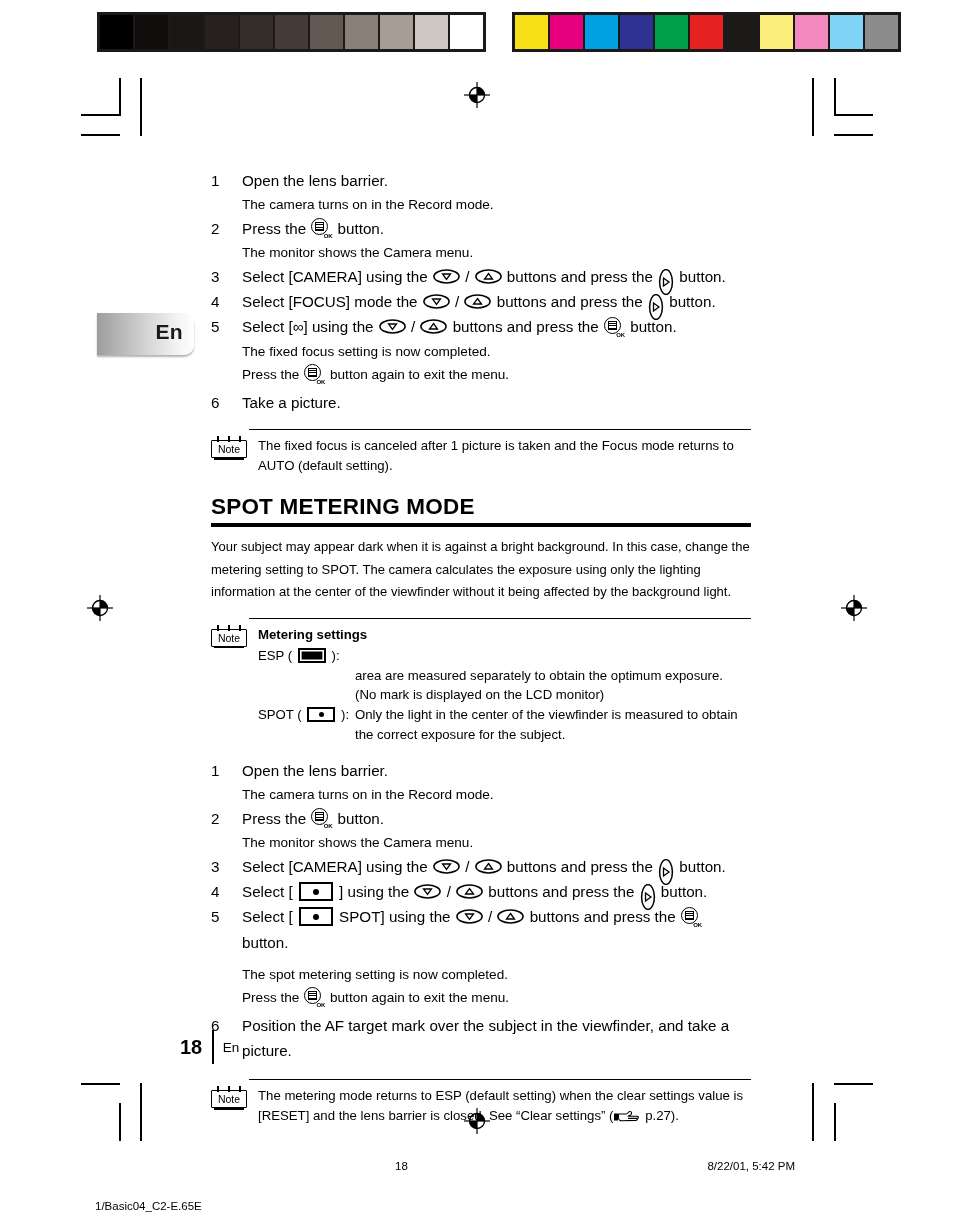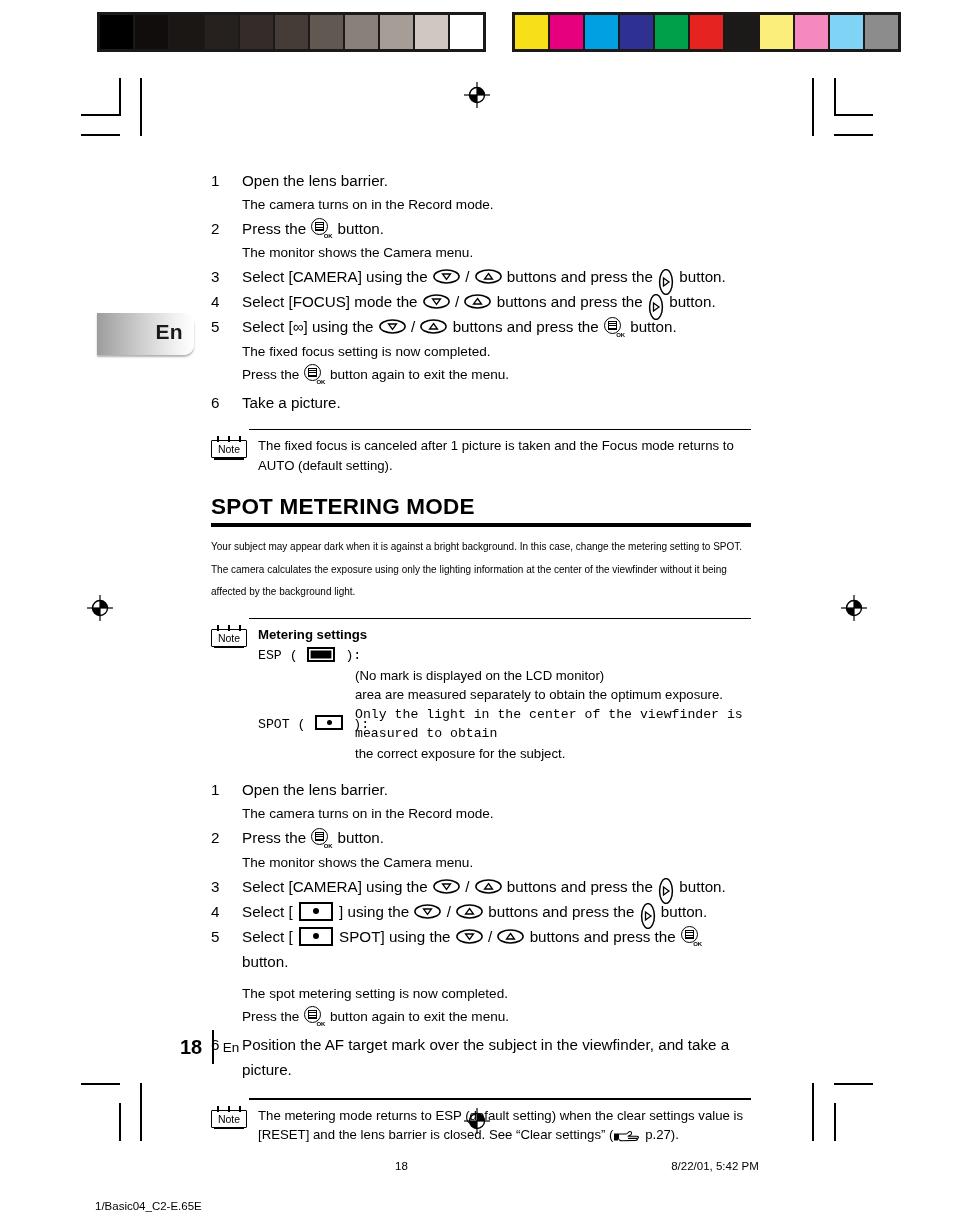--- a/index.html
+++ b/index.html
@@ -155,21 +155,21 @@
     font-weight: bold;
     letter-spacing: 0.2px;
     line-height: 26px;
   }
   .sec-rule {
     height: 4px;
     background: #000;
     margin: 3px 0 9px 0;
   }
   .sec-para {
-    font-size: 10px;
+    font-size: 13px;
     line-height: 22.5px;
     margin: 0;
   }
 
   
   .note-block { margin-top: 14px; }
   .note-rule {
     height: 1.3px;
     background: #000;
     margin-left: 38px;
@@ -215,21 +215,21 @@
   }
   .note-text {
     font-size: 13.2px;
     line-height: 19.5px;
     flex: 1;
   }
   .note-text .bold { font-weight: bold; }
 
   
   .def-list { margin-top: 2px; }
-  .def-row { display: flex; align-items: center; font-family: Liberation Mono, monospace; }
+  .def-row { display: flex; align-items: flex-end; }
   .def-term {
     flex: 0 0 auto;
     width: 97px;
     white-space: nowrap;
   }
   .def-desc { flex: 1; }
   .def-indent { margin-left: 97px; }
 
   
   #page-foot {
@@ -257,21 +257,21 @@
   #footer {
     position: absolute;
     left: 95px;
     top: 1160px;
     width: 700px;
     font-size: 11.5px;
     display: flex;
   }
   #footer .f-left { flex: 0 0 300px; margin-top: 40px; }
   #footer .f-mid { flex: 0 0 120px; text-align: left; }
-  #footer .f-right { flex: 1; text-align: center; padding-left: 120px; }
+  #footer .f-right { flex: 1; text-align: right; padding-left: 120px; }
 </style>
 </head>
 <body>
 
 <div class="calib-bar" id="gray-bar">
     <span class="sw" style="background: rgb(0, 0, 0);"></span>
     <span class="sw" style="background: rgb(16, 13, 12);"></span>
     <span class="sw" style="background: rgb(27, 23, 21);"></span>
     <span class="sw" style="background: rgb(38, 33, 30);"></span>
     <span class="sw" style="background: rgb(51, 44, 40);"></span>
@@ -449,22 +449,22 @@
           </div>
         <div class="pad">Note</div>
         <div class="shade"></div>
       </div>
       <div class="note-text">
         <div class="bold">Metering settings</div>
         <div class="def-list">
           <div class="def-row">
             <span class="def-term"><span>ESP ( </span><span class="ico ico-esp"></span><span> ):</span></span>
           </div>
+          <div class="def-indent">area are measured separately to obtain the optimum exposure.</div>
           <div class="def-indent">(No mark is  displayed on the LCD monitor)</div>
-          <div class="def-indent">area are measured separately to obtain the optimum exposure.</div>
           <div class="def-row">
             <span class="def-term"><span>SPOT ( </span><span class="ico ico-spot"></span><span> ):</span></span>
             <span class="def-desc">Only the light in the center of the viewfinder is measured to obtain</span>
           </div>
           <div class="def-indent">the correct exposure for the subject.</div>
         </div>
       </div>
     </div>
   </div>
 

